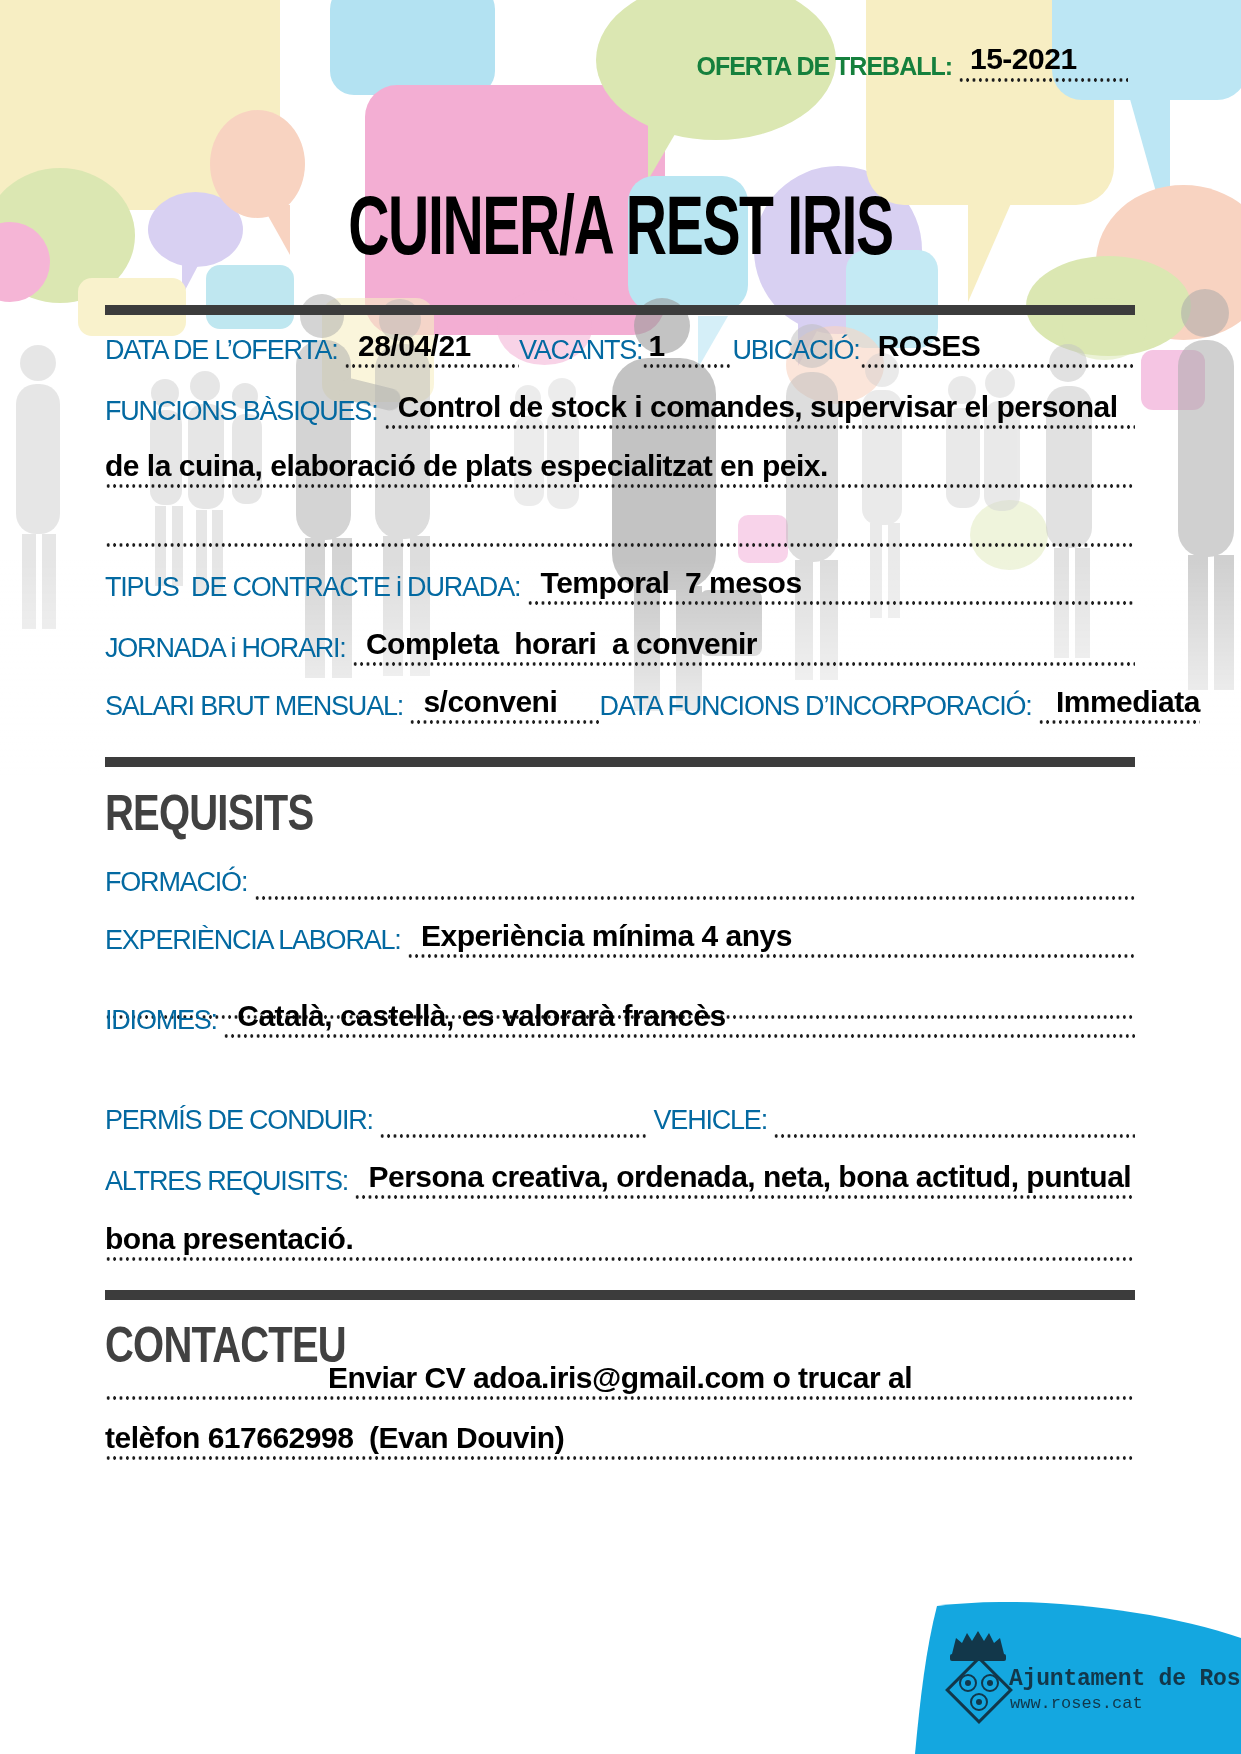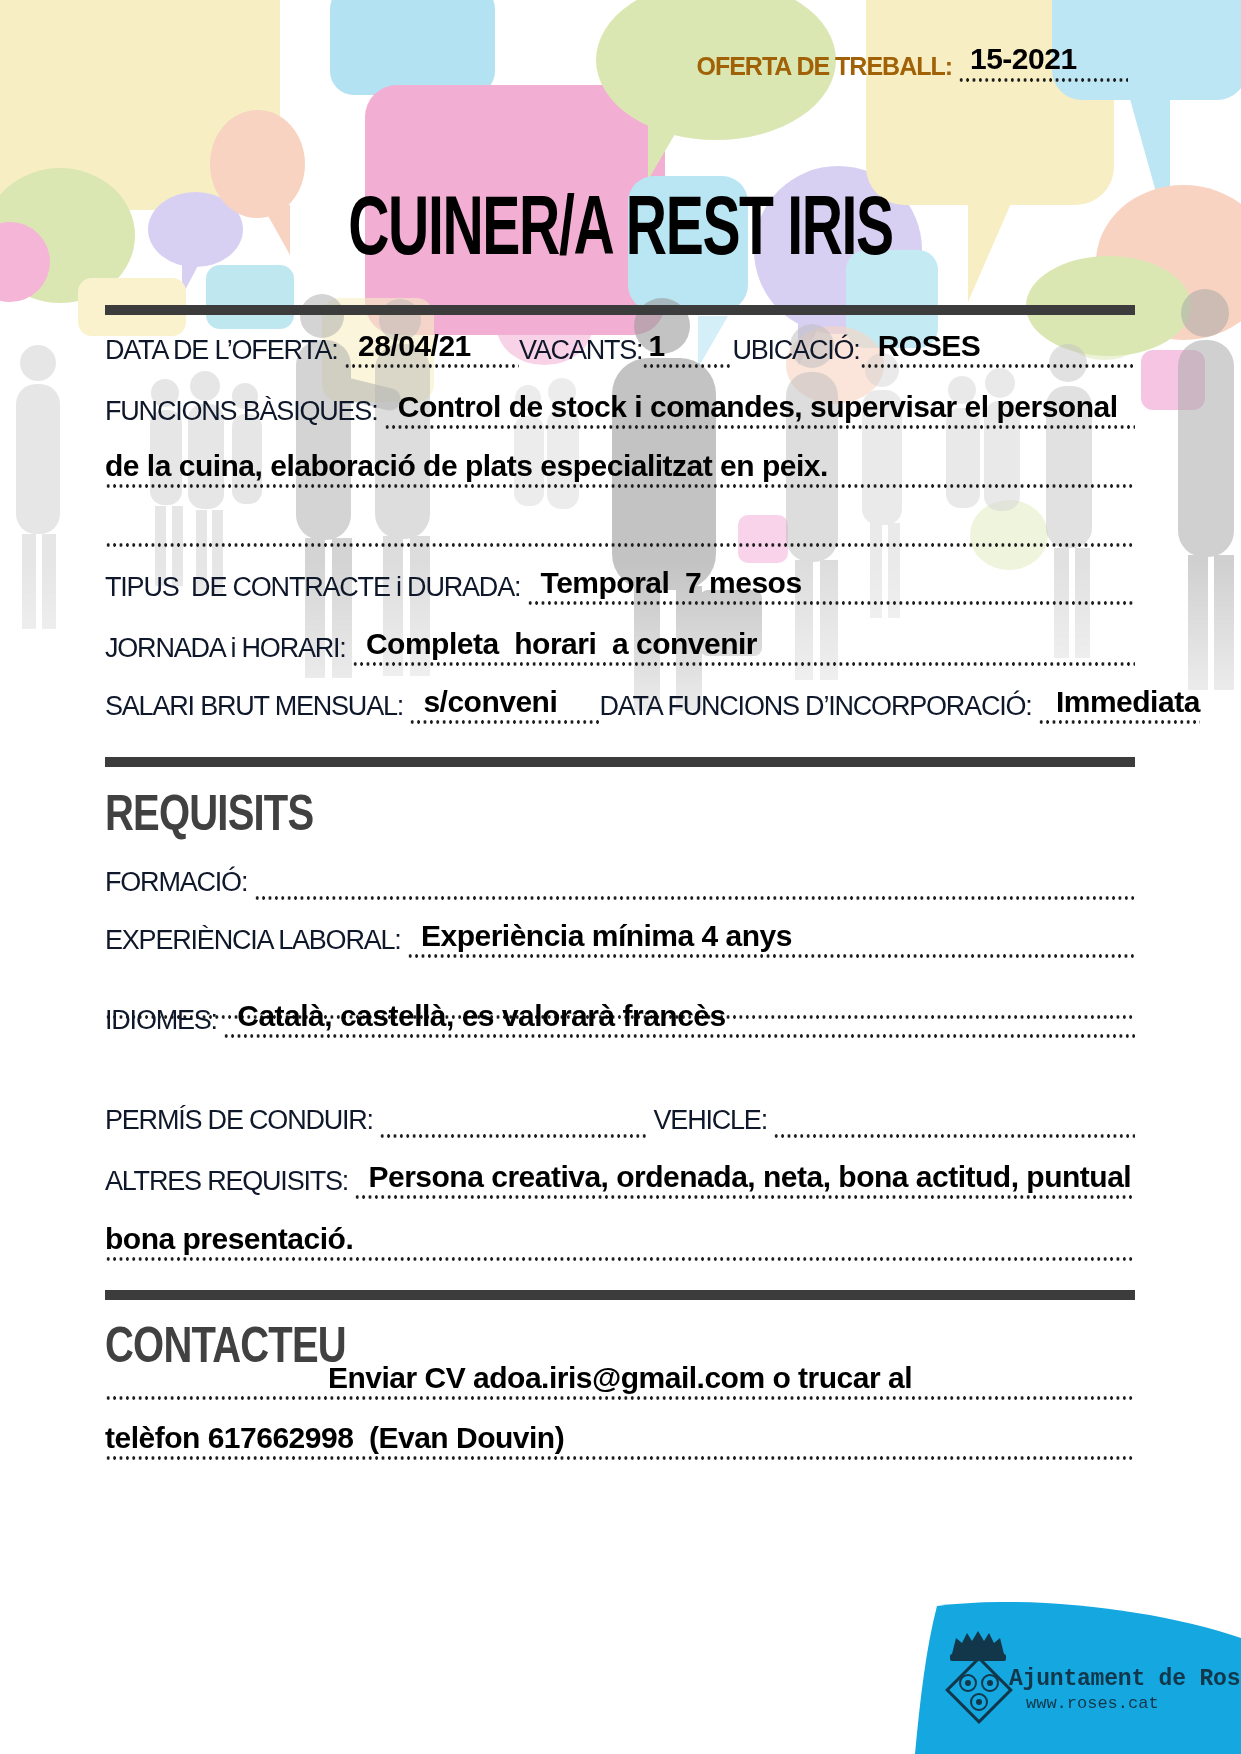--- a/index.html
+++ b/index.html
@@ -17,41 +17,41 @@
   .fade {
     position:absolute; left:0; top:560px; width:1241px; height:250px; z-index:3;
     background:linear-gradient(to bottom, rgba(255,255,255,0), #ffffff 88%);
   }
 
   
   .content-layer { position:absolute; inset:0; z-index:5; }
 
   .offer-ref { position:absolute; top:36px; right:113px; display:flex; align-items:flex-end; }
   .ref-lbl {
-    font-size:25px; font-weight:700; color:#a16207; letter-spacing:-1px;
+    font-size:25px; font-weight:700; color:#15803d; letter-spacing:-1px;
     line-height:1; padding-bottom:3px; white-space:pre;
   }
   .ref-fill { position:relative; width:170px; height:46px; display:block; }
   .ref-val {
     position:absolute; left:12px; bottom:8px; font-size:30px; font-weight:700;
     color:#000; letter-spacing:-0.5px; line-height:1; white-space:pre;
   }
 
   .title { position:absolute; left:0; right:0; top:170px; margin:13px; text-align:center; }
   .title .cond {
     display:inline-block; transform:scaleX(0.68); transform-origin:center;
     font-size:84px; font-weight:700; letter-spacing:-2px; line-height:1; color:#000;
     white-space:pre;
   }
 
   .bar { position:absolute; left:105px; right:106px; height:10px; background:#3c3c3c; }
 
   .row { position:absolute; left:105px; right:106px; height:50px; display:flex; align-items:flex-end; }
   .lbl {
-    font-size:27px; color:#0f172a; letter-spacing:-1.2px; line-height:1;
+    font-size:27px; color:#0369a1; letter-spacing:-1.2px; line-height:1;
     padding-bottom:4px; white-space:pre; flex:0 0 auto;
   }
   .fill { position:relative; display:flex; align-items:flex-end; height:100%; flex:0 0 auto; }
   .grow { flex:1 1 auto; }
   .dotted {
     background-image:radial-gradient(circle, #1d1d1d 1.5px, rgba(0,0,0,0) 1.9px);
     background-size:6.4px 4px; background-repeat:repeat-x; background-position:left bottom;
   }
   .val {
     font-size:30px; font-weight:700; color:#000; letter-spacing:-0.5px;
@@ -67,21 +67,21 @@
     font-size:50px; font-weight:700; color:#414141; letter-spacing:-1px; line-height:1;
   }
 
   
   .footer { position:absolute; right:0; bottom:0; width:420px; height:152px; z-index:6;font-family:Liberation Mono, monospace; }
   .footer svg { position:absolute; inset:0; }
   .org {
     position:absolute; left:188px; top:64px; font-size:23px; font-weight:700;
     color:#12374a; letter-spacing:-0.2px; white-space:pre;
   }
-  .web { position:absolute; left:189px; top:92px; font-size:17px; color:#12374a; white-space:pre;margin-left:16px; }
+  .web { position:absolute; left:189px; top:92px; font-size:17px; color:#12374a; white-space:pre; }
 </style>
 </head>
 <body>
 
 <div class="page">
 
   <div class="bubbles">
     <div class="bubble" style="left:-20px;top:-60px;width:300px;height:270px;border-radius:40px;background:#f7eec3;"></div>
     <div class="tail" style="left:72px;top:198px;border-top:88px solid #f7eec3;border-right:52px solid transparent;"></div>
     <div class="bubble" style="left:330px;top:-15px;width:165px;height:110px;border-radius:24px;background:#b3e2f2;"></div>

